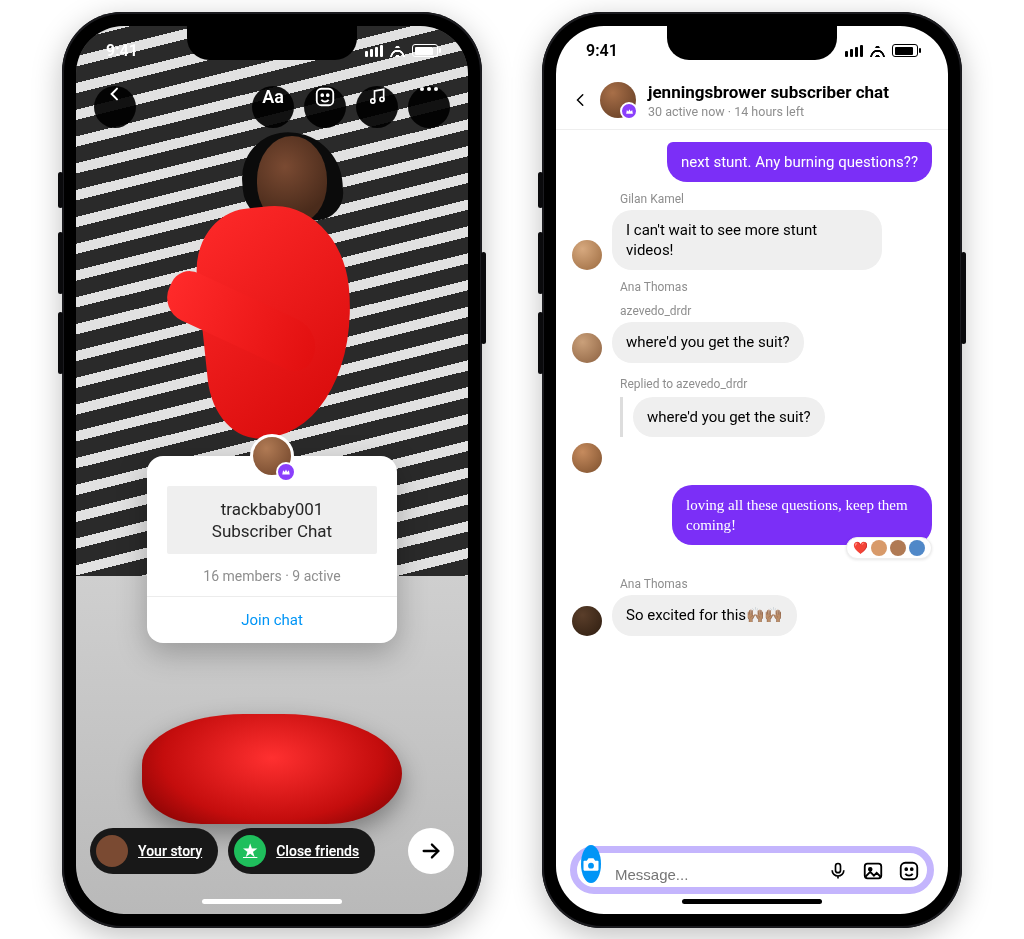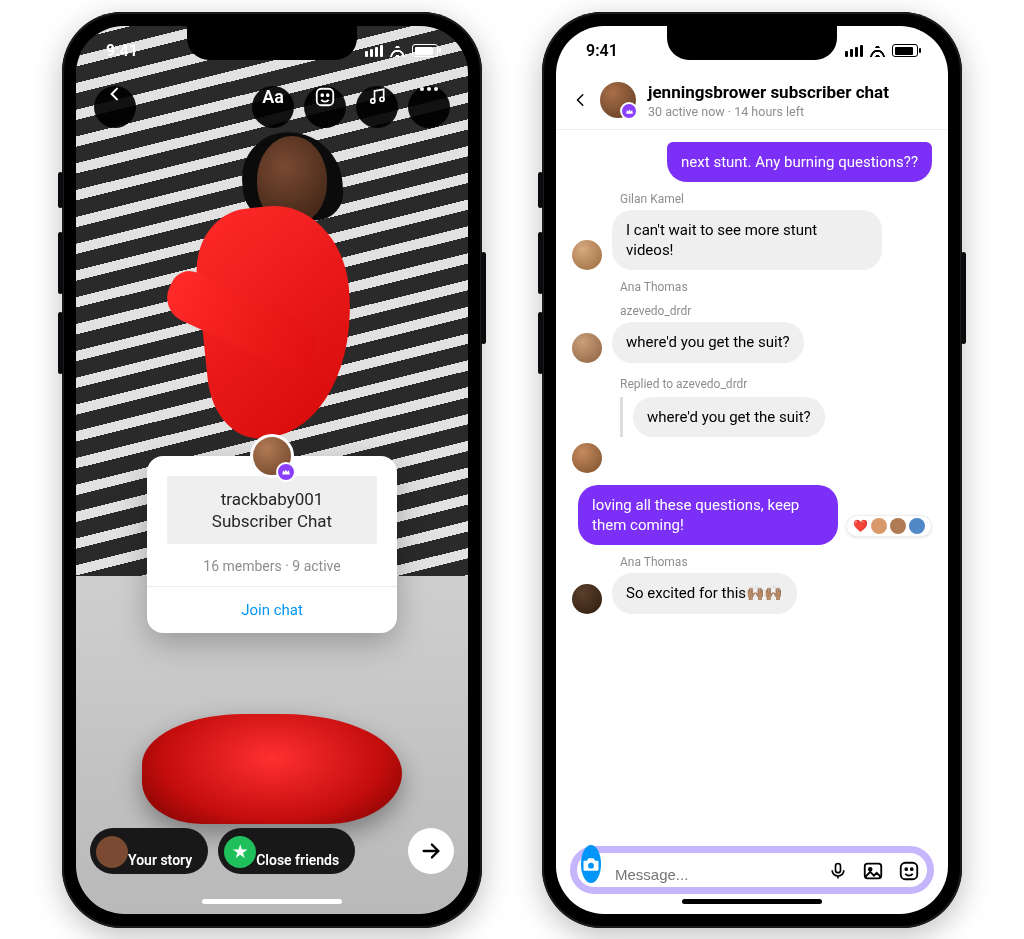--- a/index.html
+++ b/index.html
@@ -154,42 +154,42 @@
   }
   .story-card .badge{
     position:absolute; top:6px; left:calc(50% + 4px);
     width:20px; height:20px; border-radius:50%;
     background:#8a3ffc; border:2px solid #fff;
     display:flex; align-items:center; justify-content:center;
     color:#fff; font-size:10px;
   }
   .card-title{
     background:#efefef; border-radius:2px;
-    margin:20px 20px 0; padding:12px 16px;
+    margin:30px 20px 0; padding:12px 16px;
     text-align:center; font-size:17px; line-height:1.3; color:#262626;
   }
   .card-sub{
     text-align:center; color:#8e8e8e; font-size:14px;
     padding:14px 0 12px;
   }
   .card-divider{ height:1px; background:#ececec; }
   .card-action{
     text-align:center; color:#0095f6; font-weight:400;
     padding:14px 0; font-size:15px;
   }
 
   .story-bottom{
     position:absolute; bottom:40px; left:14px; right:14px;
     display:flex; gap:10px; z-index:30;
   }
   .chip{
-    display:flex; align-items:flex-end; 
+    display:flex; align-items:center; gap:10px;
     background:#181818; color:#fff;
     border-radius:26px; padding:6px 16px 6px 6px;
-    font-size:14px; font-weight:600;
+    font-size:14px; font-weight:600;text-decoration:underline;
   }
   .chip .dot{
     width:32px; height:32px; border-radius:50%;
     background:#7a4a32;
   }
   .chip .star{
     width:32px; height:32px; border-radius:50%;
     background:#1fbf5c; display:flex; align-items:center; justify-content:center;
     color:#fff; font-size:16px;
   }
@@ -458,21 +458,21 @@
         <div class="reply-quote">
           <div class="bubble">where'd you get the suit?</div>
         </div>
       </div>
       <div class="with-av">
         <div class="av-sm av4"></div>
       </div>
 
       <div style="height:12px"></div>
       <div class="msg-row right">
-        <div style="display:flex; flex-direction:row; align-items:flex-end;">
+        <div style="display:flex; flex-direction:column; align-items:flex-end;font-family:Liberation Serif, serif;">
           <div class="bubble purple" style="max-width:260px">loving all these questions, keep them coming!</div>
           <div class="reacts">
             <span>❤️</span>
             <span class="r p1"></span>
               <span class="r p2"></span>
               <span class="r p3"></span>
           </div>
         </div>
       </div>
 

